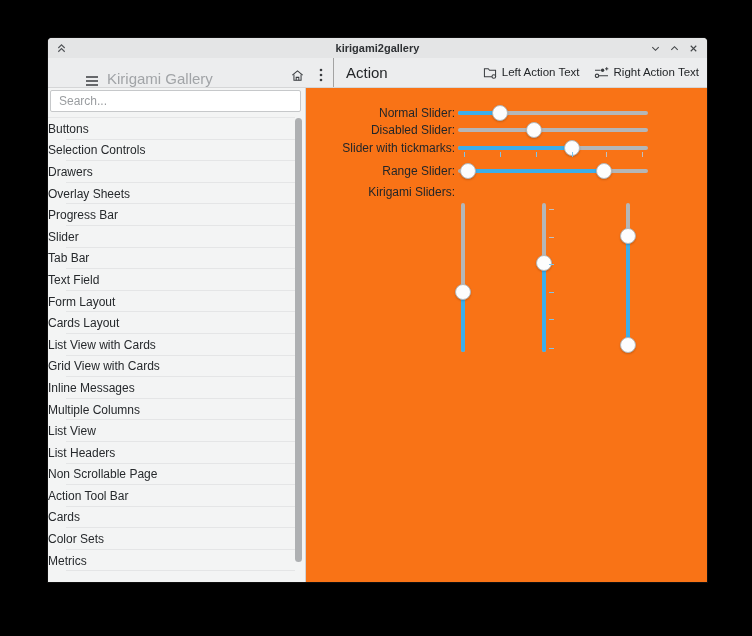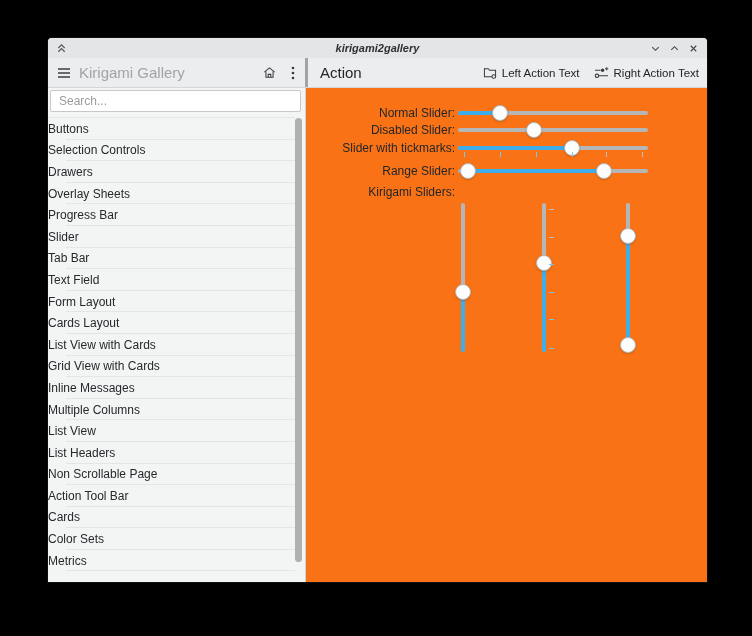--- a/index.html
+++ b/index.html
@@ -3,32 +3,32 @@
 <meta charset="utf-8">
 <style>
   html,body{margin:0;padding:0;background:#000;}
   .stage{position:relative;width:752px;height:636px;background:#000;overflow:hidden;
          font-family:"Liberation Sans","DejaVu Sans",sans-serif;}
   .window{position:absolute;left:48px;top:38px;width:659px;height:544px;background:#f1f2f3;
           border-radius:4px 4px 0 0;overflow:hidden;box-shadow:0 0 0 1px rgba(255,255,255,0.06);}
   
   .titlebar{position:relative;height:20px;background:#e4e5e6;display:flex;align-items:center;}
   .pin{margin-left:8px;display:flex;align-items:center;}
-  .win-title{position:absolute;left:0;right:0;text-align:center;font-size:11px;font-weight:bold;color:#2e3134;line-height:20px;font-style:italic;}
+  .win-title{position:absolute;left:0;right:0;text-align:center;font-size:11px;font-weight:bold;color:#2e3134;line-height:20px;}
   .win-controls{position:absolute;right:8px;top:0;height:20px;display:flex;align-items:center;gap:7px;}
   .win-btn{width:12px;height:12px;display:flex;align-items:center;justify-content:center;cursor:default;}
   
   .toolbar{height:29px;background:#ecedee;border-bottom:1px solid #d5d6d7;display:flex;}
-  .toolbar-left{width:257px;border-right:3px solid #a3a3a3;display:flex;align-items:center;}
+  .toolbar-left{width:257px;border-right:1px solid #a3a3a3;display:flex;align-items:flex-end;padding-left:28px;}
   .hamburger{margin-left:9px;display:flex;align-items:center;}
   .app-title{margin-left:8px;font-size:15px;color:#a1a4a7;flex:1;white-space:nowrap;overflow:hidden;}
   .icon-btn{display:flex;align-items:center;justify-content:center;width:24px;height:24px;}
   .toolbar-right{flex:1;display:flex;align-items:center;}
   .page-title{margin-left:12px;font-size:15px;color:#232629;flex:1;}
-  .action-btn{display:flex;align-items:center;gap:5px;font-size:11.5px;color:#232629;margin-right:14px;white-space:nowrap;}
+  .action-btn{display:flex;gap:5px;font-size:11.5px;color:#232629;margin-right:14px;white-space:nowrap;}
   .action-btn:last-child{margin-right:8px;}
   
   .win-body{position:absolute;top:50px;bottom:0;left:0;right:0;display:flex;}
   .sidebar{position:relative;width:257px;border-right:1px solid #d2d3d4;background:#f3f4f4;overflow:hidden;}
   .search{position:absolute;left:2px;top:2px;width:251px;height:22px;box-sizing:border-box;
           border:1px solid #c6c8ca;border-radius:2px;background:#fff;padding:0 8px;font-size:12px;
           font-family:"Liberation Sans","DejaVu Sans",sans-serif;color:#232629;outline:none;}
   .search::placeholder{color:#9a9da0;}
   .nav-list{position:absolute;left:0;right:10px;top:29px;bottom:0;overflow:hidden;border-top:1px solid #e5e6e7;}
   .list-item{position:relative;height:21.6px;box-sizing:border-box;display:flex;align-items:center;}

